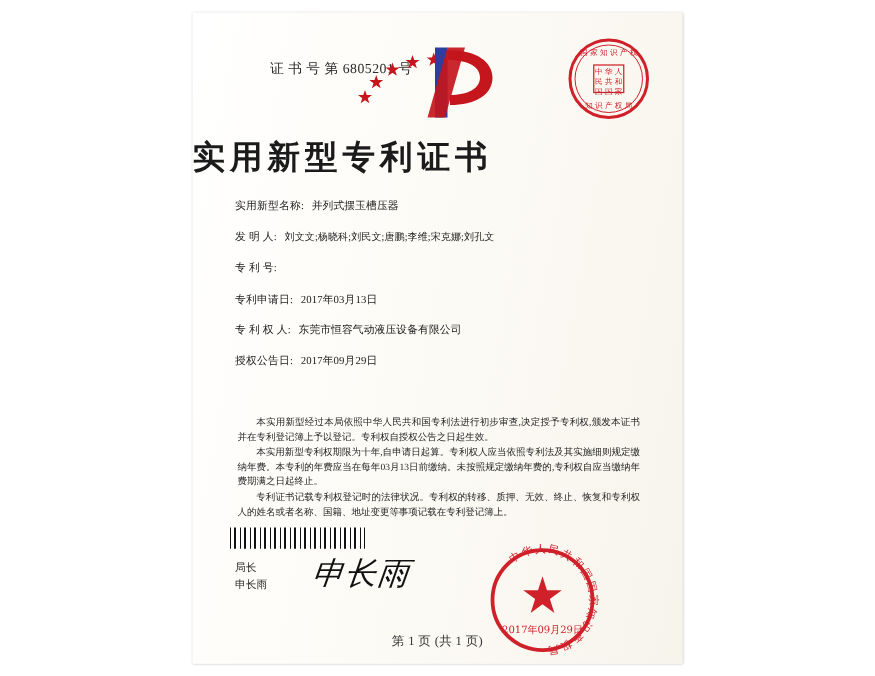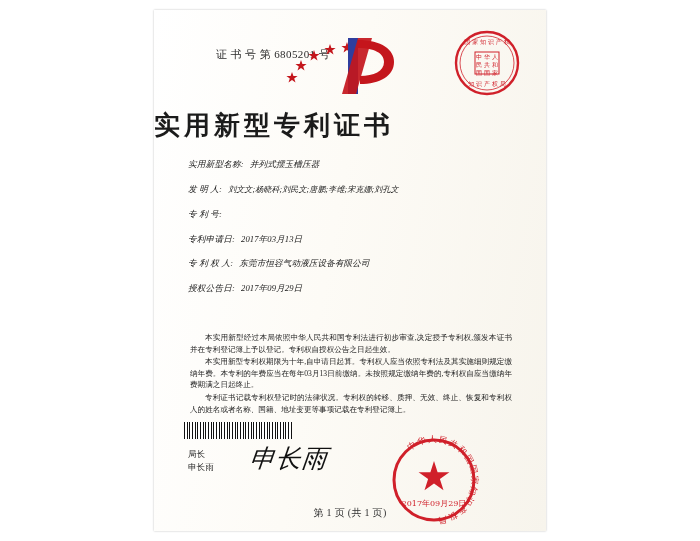--- a/index.html
+++ b/index.html
@@ -91,21 +91,20 @@
   }
 
   
   .fields {
     position: absolute;
     left: 34px;
     top: 148px;
     width: 330px;
     font-size: 8.6px;
     color: #202020;
-    font-style: italic;
   }
   .frow {
     display: flex;
     align-items: baseline;
     margin-bottom: 12.6px;
     line-height: 12px;
   }
   .flabel {
     flex: 0 0 auto;
     white-space: nowrap;

